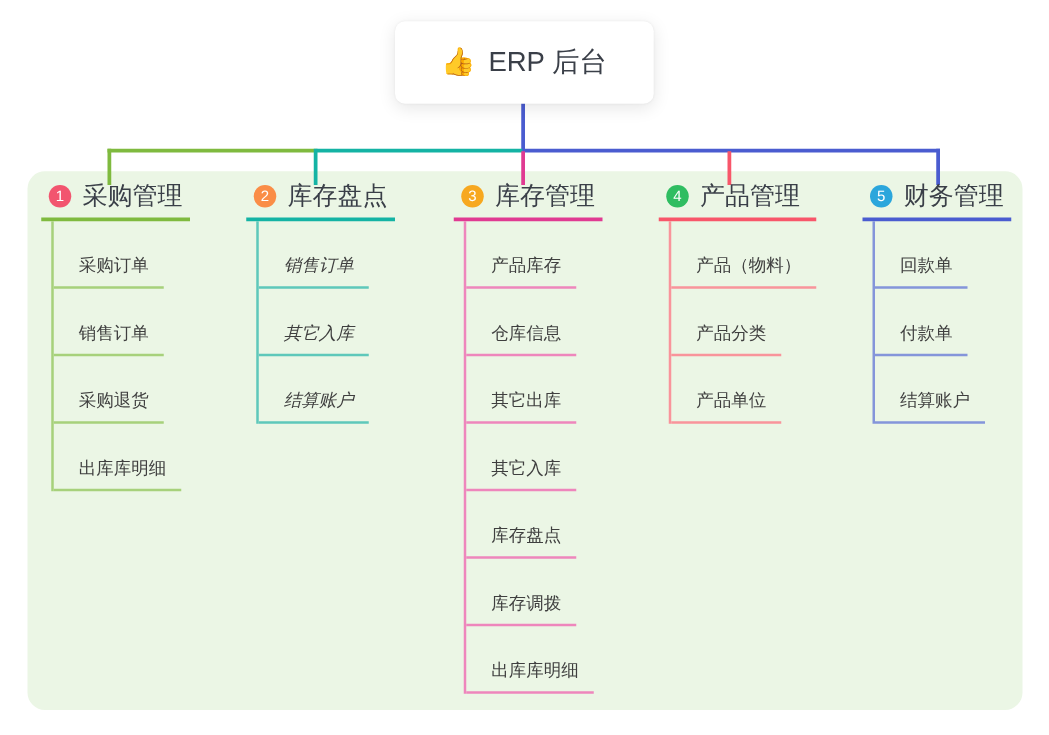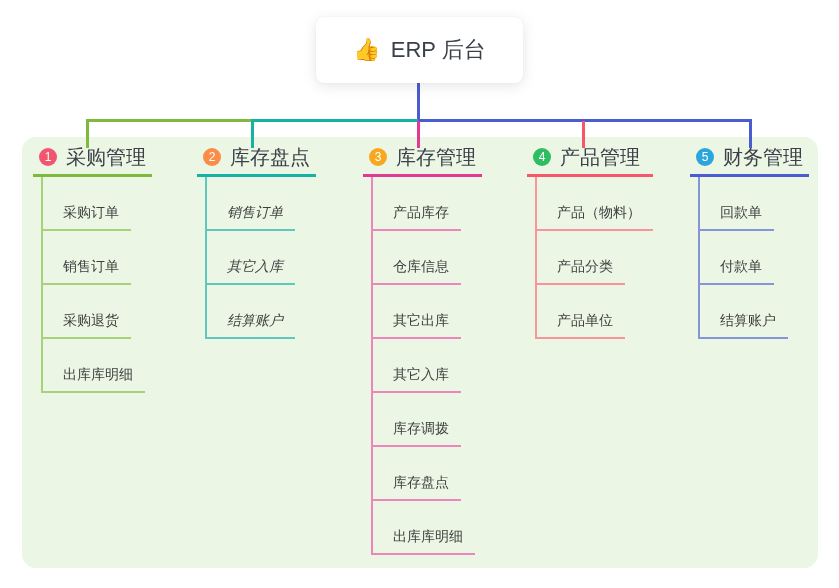--- a/index.html
+++ b/index.html
@@ -133,24 +133,24 @@
       <div class="kid">
           <span class="kid-label">仓库信息</span>
         </div>
       <div class="kid">
           <span class="kid-label">其它出库</span>
         </div>
       <div class="kid">
           <span class="kid-label">其它入库</span>
         </div>
       <div class="kid">
-          <span class="kid-label">库存调拨</span>
+          <span class="kid-label">库存盘点</span>
         </div>
       <div class="kid">
-          <span class="kid-label">库存盘点</span>
+          <span class="kid-label">库存调拨</span>
         </div>
       <div class="kid">
           <span class="kid-label">出库库明细</span>
         </div>
     </div>
   </div>
 
   <div class="branch b4">
     <div class="header">
       <span class="badge">4</span>

